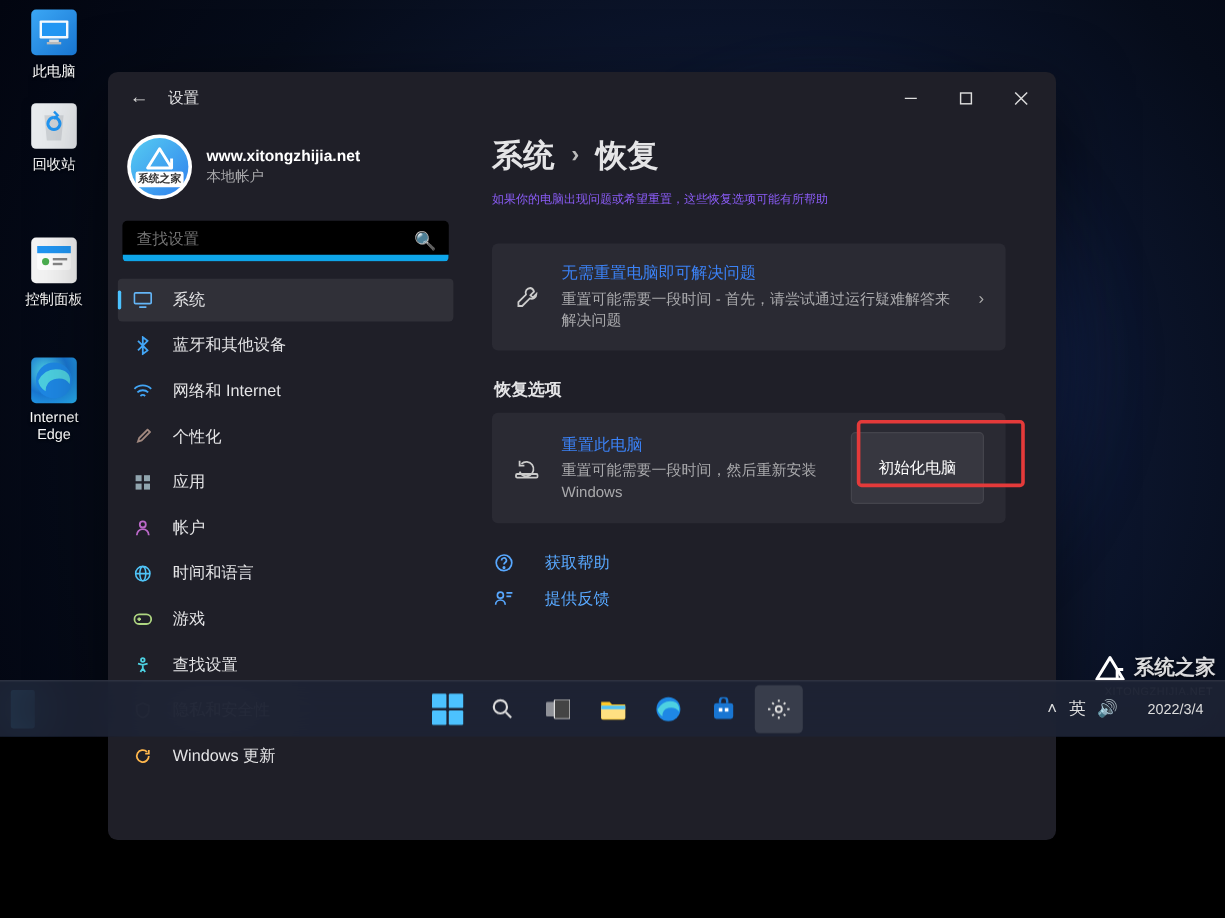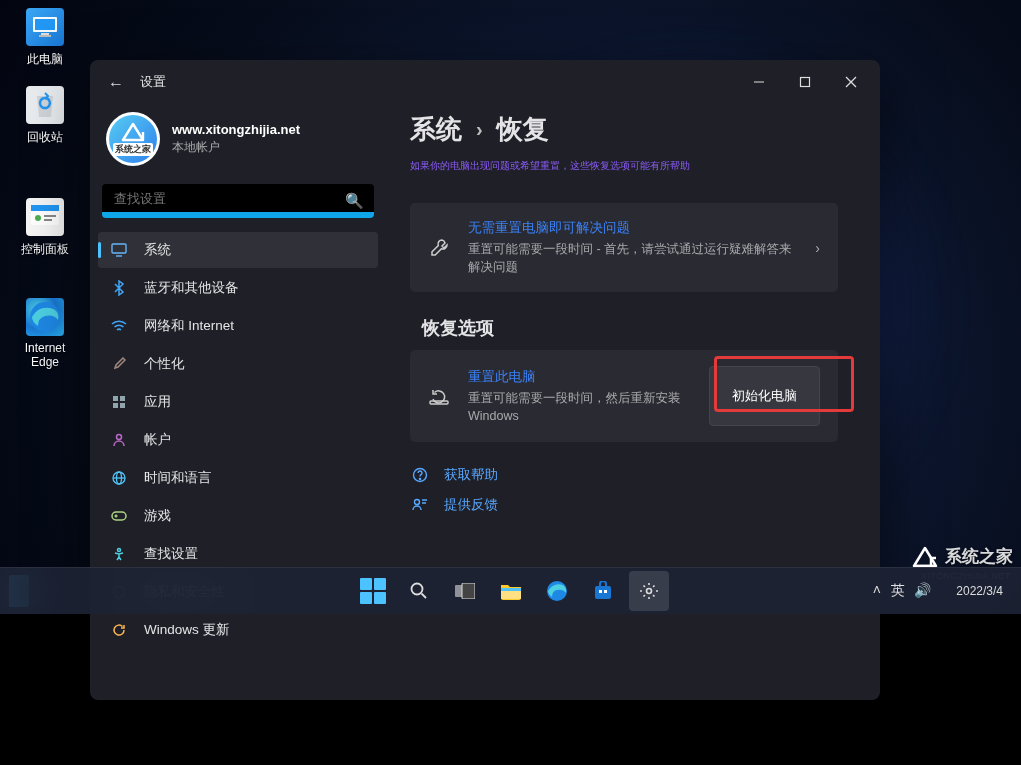--- a/index.html
+++ b/index.html
@@ -44,25 +44,25 @@
 .bc{display:flex;align-items:center;gap:14px;font-size:26px;font-weight:600;margin:4px 0 12px 0}
 .bc .sep{color:#bbb;font-size:20px}
 .bc-root{cursor:pointer}
 .intro{font-size:10px;color:#8b5cf6;margin-bottom:30px}
 .card{background:#2a2a33;border-radius:5px;padding:16px 18px;display:flex;align-items:center;gap:18px;margin-bottom:10px}
 .card .cicon{width:22px;display:flex;align-items:center;justify-content:center;color:#ccc;font-size:18px;flex-shrink:0}
 .card .ctxt{flex:1}
 .card .ct{font-size:13.5px;color:#3b82f6}
 .card .cs{font-size:12.5px;color:#a9a9ac;margin-top:3px;line-height:1.45}
 .card .chev{color:#aaa;font-size:14px}
-.sect-title{font-size:18px;font-weight:600;margin:24px 0 10px 12px}
+.sect-title{font-size:14px;font-weight:600;margin:24px 0 10px 2px}
 .btn{height:34px;padding:12px 22px;background:#373740;border:1px solid #44444c;border-radius:4px;color:#fff;font-size:13px;cursor:pointer;display:flex;align-items:center;white-space:nowrap}
 .hl{position:absolute;border:3px solid #e43a3a;border-radius:4px;pointer-events:none}
 .links{margin-top:18px}
-.link-row{display:flex;align-items:center;gap:14px;padding:6px 2px;cursor:pointer}
+.link-row{display:flex;align-items:center;gap:24px;padding:6px 2px;cursor:pointer}
 .link-row .li{width:18px;color:#58a8ff;font-size:15px}
 .link-row .lt{color:#58a8ff;font-size:13.5px}
 .taskbar{position:absolute;left:0;right:0;bottom:0;height:46px;background:rgba(30,35,52,0.88);backdrop-filter:blur(20px);display:flex;align-items:center;justify-content:center;gap:6px;border-top:1px solid rgba(255,255,255,0.07)}
 .tb-item{width:40px;height:40px;display:flex;align-items:center;justify-content:center;border-radius:4px;cursor:pointer;font-size:20px}
 .tb-start{width:26px;height:26px;display:grid;grid-template-columns:1fr 1fr;grid-template-rows:1fr 1fr;gap:2px}
 .tb-start span{background:#4cc2ff;border-radius:1px}
 .tray{position:absolute;right:10px;bottom:0;height:46px;display:flex;align-items:center;gap:8px;color:#ddd;font-size:12px}
 .tray .t-icons{display:flex;gap:10px;font-size:14px;cursor:pointer;padding:6px 8px;border-radius:4px}
 .tray .time{text-align:right;line-height:1.2;cursor:pointer;padding:4px 8px;border-radius:4px}
 .start-ind{position:absolute;left:9px;bottom:7px;width:20px;height:32px;background:#4cc2ff;border-radius:2px}

